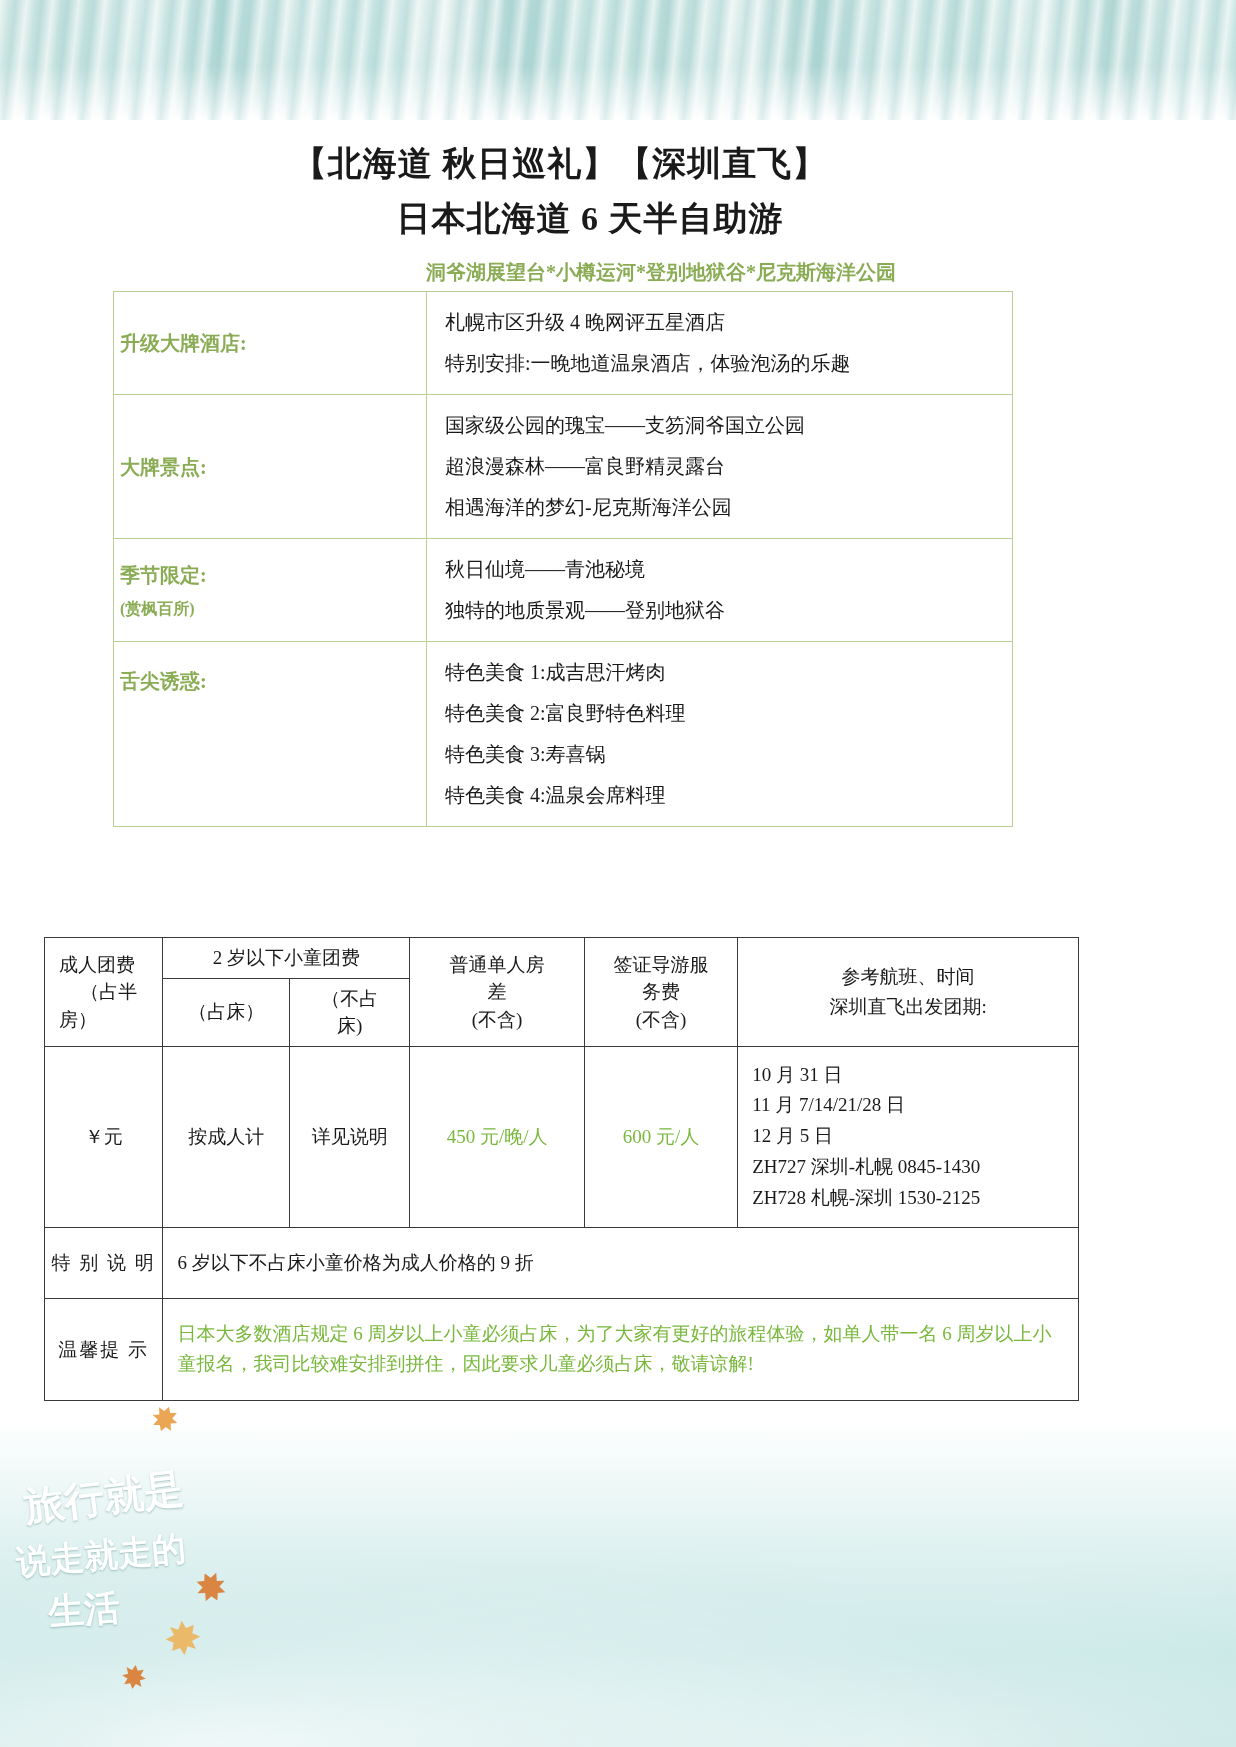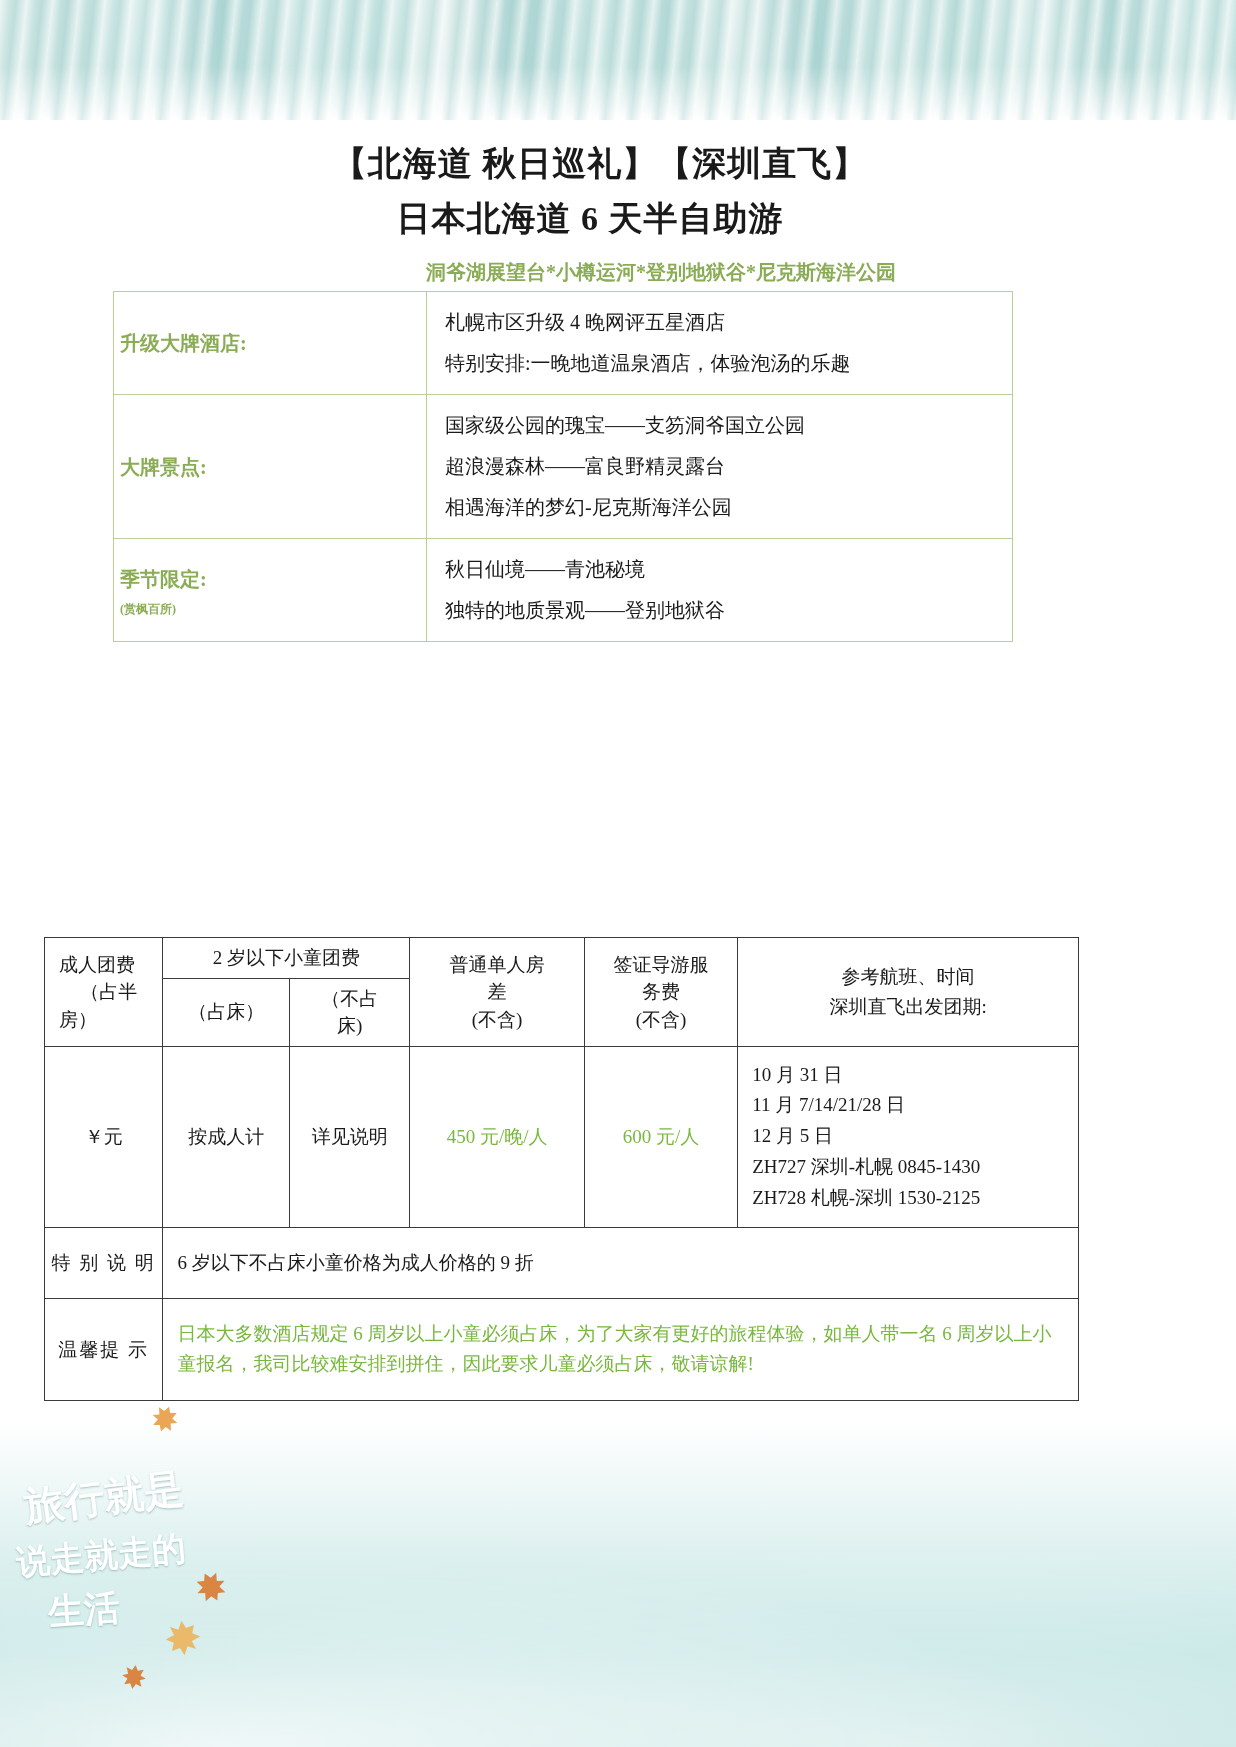--- a/index.html
+++ b/index.html
@@ -51,21 +51,21 @@
     position:absolute;color:#ffffff;font-weight:bold;
     text-shadow:0 1px 2px rgba(80,130,128,.45);
     font-family:"Liberation Serif",serif;
   }
 
   
   .page{position:absolute;left:0;top:0;width:1236px;height:1747px;}
 
   .title1{
     position:absolute;left:0;top:141px;width:1120px;text-align:center;
-    font-size:34px;font-weight:bold;color:#1a1a1a;letter-spacing:1px;padding-left:40px;
+    font-size:34px;font-weight:bold;color:#1a1a1a;letter-spacing:1px;
   }
   .title2{
     position:absolute;left:0;top:196px;width:1180px;text-align:center;
     font-size:34px;font-weight:bold;color:#1a1a1a;letter-spacing:1px;
   }
   .subtitle{
     position:absolute;left:0;top:259px;width:1236px;text-align:center;
     font-size:20px;font-weight:bold;color:#8aac55;padding-left:43px;
   }
 
@@ -76,21 +76,21 @@
   }
   .t1 td{
     border:1px solid #b9cf93;
     vertical-align:middle;
     padding:10px 0;
   }
   .t1 td.lab{
     width:300px;text-align:left;color:#8aac55;font-size:20px;
     font-weight:bold;padding:10px 6px;line-height:1.9;
   }
-  .t1 td.lab .sub{font-size:12px;display:block;}
+  .t1 td.lab .sub{font-size:16px;display:block;}
   .t1 td.val{
     padding:10px 18px;font-size:20px;color:#1a1a1a;line-height:2.05;
   }
   .t1 td.val div{white-space:nowrap;}
 
   
   .t2{
     position:absolute;left:44px;top:937px;width:1035px;
     border-collapse:collapse;font-size:19px;color:#1a1a1a;
   }
@@ -156,20 +156,29 @@
     <tr>
       <td class="lab">
         <span>季节限定:</span>
         <span class="sub">(赏枫百所)</span>
       </td>
       <td class="val">
         <div>秋日仙境——青池秘境</div>
         <div>独特的地质景观——登别地狱谷</div>
       </td>
     </tr>
+    <tr>
+      <td class="lab" style="vertical-align:top;padding-top:20px;">舌尖诱惑:</td>
+      <td class="val">
+        <div>特色美食 1:成吉思汗烤肉</div>
+        <div>特色美食 2:富良野特色料理</div>
+        <div>特色美食 3:寿喜锅</div>
+        <div>特色美食 4:温泉会席料理</div>
+      </td>
+    </tr>
   </tbody>
     </table>
 
   <table class="t2">
     <tbody>
         <tr>
       <td class="hcell c-adult leftal" rowspan="2">
         <div>成人团费</div>
         <div style="text-align:center">（占半</div>
         <div>房）</div>

